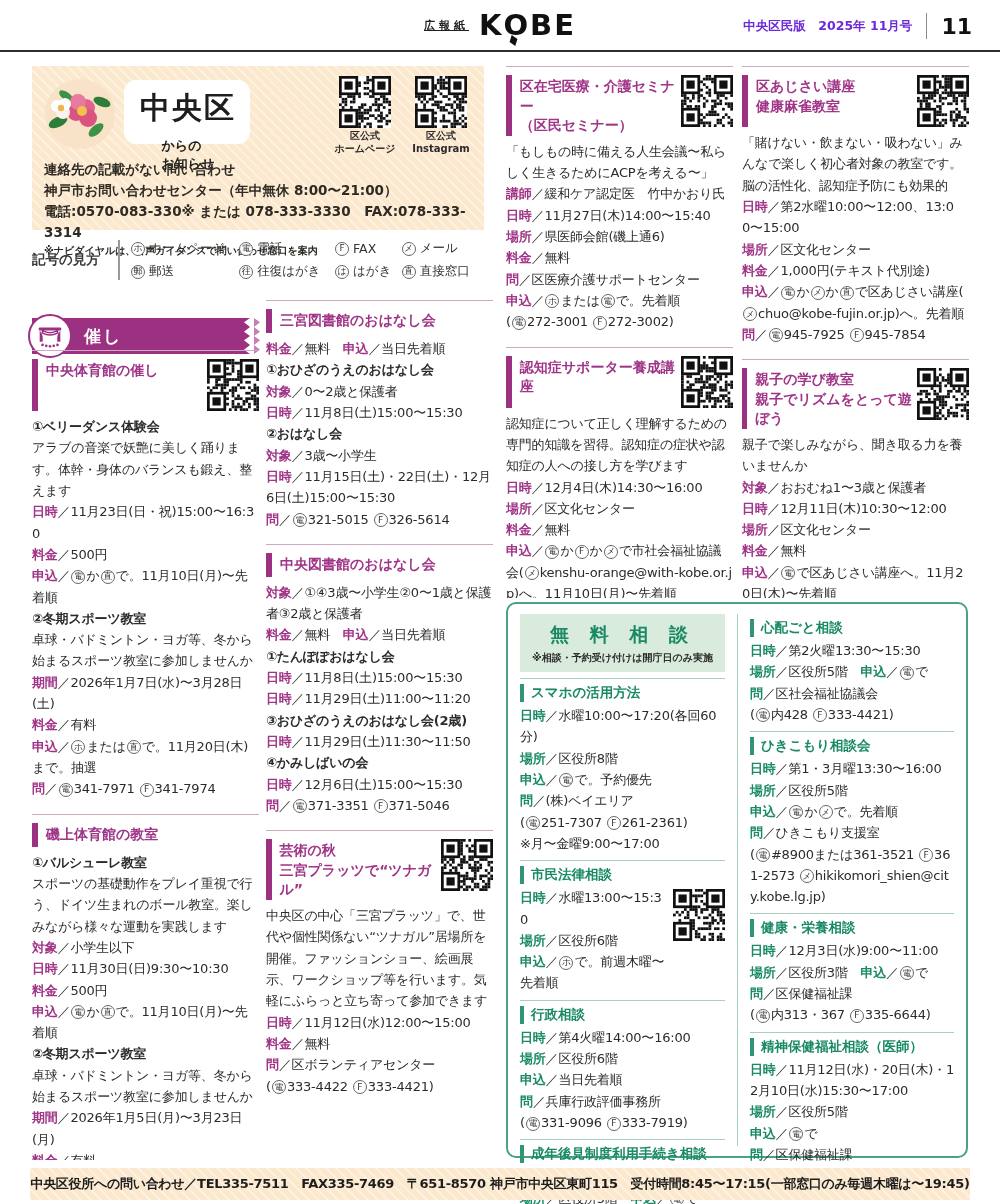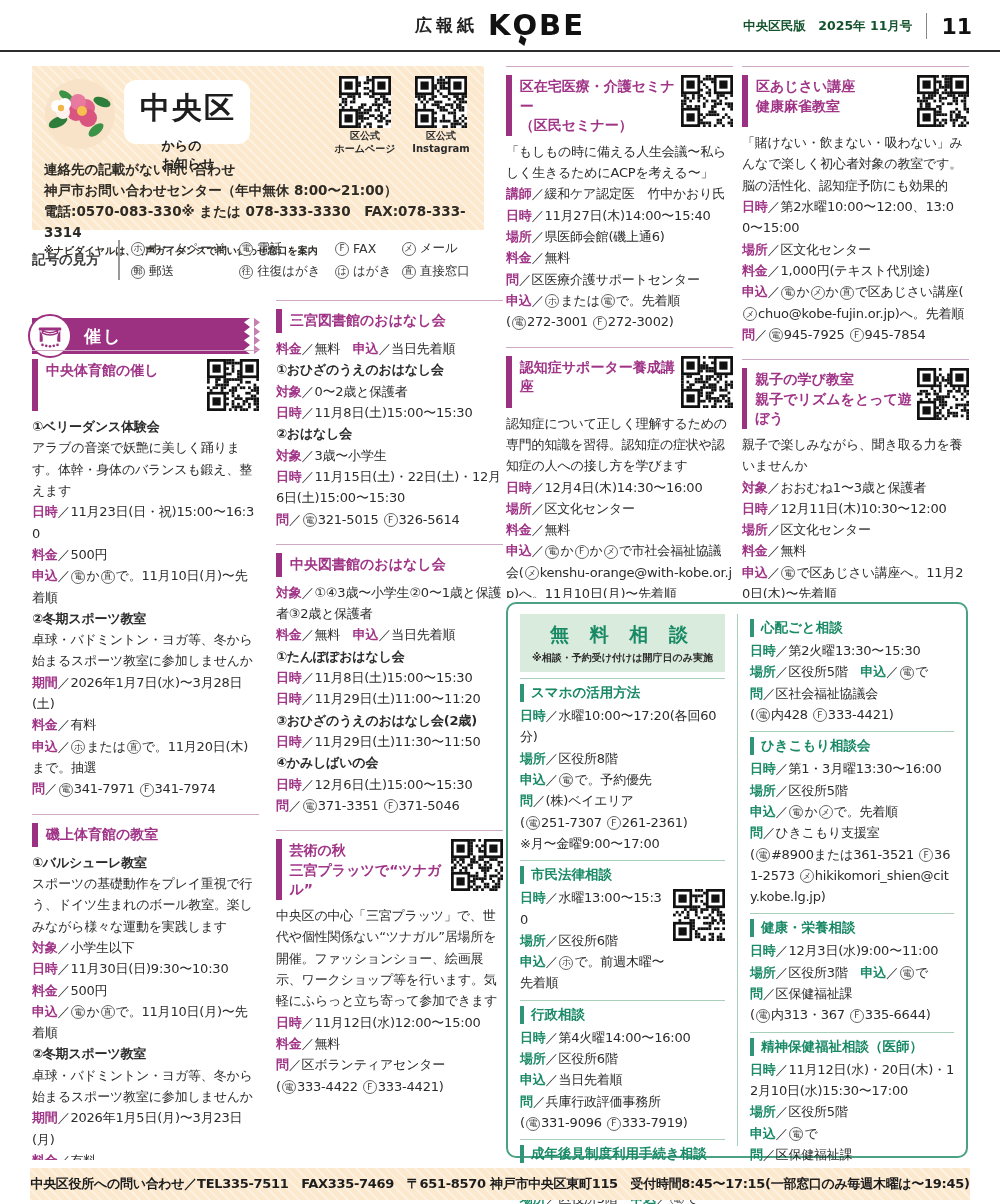--- a/index.html
+++ b/index.html
@@ -8,27 +8,27 @@
     --beige:#fbe8cd; --ink:#2b2b2b;
   }
   *{margin:0;padding:0;box-sizing:border-box;}
   html,body{background:#fff;}
   .page{position:relative;width:1000px;height:1204px;background:#fff;overflow:hidden;
     font-family:"DejaVu Sans","Liberation Sans",sans-serif;color:var(--ink);}
   
   .hdr{position:absolute;left:0;top:0;width:100%;height:52px;border-bottom:2px solid #2e2e2e;
     display:flex;align-items:center;justify-content:center;}
   .hdr-center{display:flex;align-items:center;gap:10px;}
-  .hdr-paper{font-size:17px;letter-spacing:4px;font-weight:bold;color:#222;}
+  .hdr-paper{font-size:11px;letter-spacing:4px;font-weight:bold;color:#222;text-decoration:underline;}
   .hdr-logo{font-size:29px;font-weight:900;letter-spacing:2px;color:#111;position:relative;}
   .hdr-logo .o{position:relative;display:inline-block;}
   .hdr-logo .o::after{content:"";position:absolute;left:7px;bottom:-2px;width:7px;height:7px;
     background:#111;transform:rotate(35deg) skew(18deg);}
   .hdr-right{position:absolute;right:28px;top:0;height:52px;display:flex;align-items:center;gap:14px;}
-  .hdr-edition{font-size:12.5px;font-weight:bold;color:#14532d;}
+  .hdr-edition{font-size:12.5px;font-weight:bold;color:#6d28d9;}
   .hdr-sep{width:1px;height:26px;background:#888;}
   .hdr-page{font-size:22px;font-weight:bold;color:#111;}
   
   .stripe-bg{background:var(--beige);
     background-image:repeating-linear-gradient(45deg,rgba(255,255,255,.4) 0 2px,rgba(255,255,255,0) 2px 7px);}
   .info{position:absolute;left:32px;top:66px;width:452px;height:164px;padding:10px 12px 8px 12px;}
   .info-top{display:flex;align-items:flex-start;}
   .flower{width:72px;height:72px;flex:0 0 auto;margin-top:2px;}
   .ward-box{background:#fff;border-radius:12px;margin-left:8px;padding:8px 14px 8px 16px;
     display:flex;align-items:center;gap:8px;height:64px;margin-top:4px;flex-direction:column;}
@@ -57,21 +57,21 @@
     clip-path:polygon(0 0,100% 0,calc(100% - 6px) 12%,100% 25%,calc(100% - 6px) 38%,100% 50%,calc(100% - 6px) 62%,100% 75%,calc(100% - 6px) 88%,100% 100%,0 100%);
     display:flex;align-items:center;}
   .ribbon-tail{position:absolute;left:222px;top:2px;width:6px;height:36px;background:#c77fb2;
     clip-path:polygon(0 0,100% 12%,0 25%,100% 38%,0 50%,100% 62%,0 75%,100% 88%,0 100%);}
   .ribbon-label{color:#fff;font-size:17px;font-weight:bold;letter-spacing:2px;margin-left:52px;}
   .ribbon-icon{position:absolute;left:-4px;top:-2px;width:44px;height:44px;background:#fff;
     border:2.5px solid var(--purple);border-radius:50%;display:flex;align-items:center;justify-content:center;}
   
   .col{position:absolute;width:227px;}
   #col1{left:32px;top:350px;height:810px;overflow:hidden;}
-  #col2{left:276px;top:300px;height:860px;overflow:hidden;}
+  #col2{left:266px;top:300px;height:860px;overflow:hidden;}
   #col3{left:506px;top:66px;height:532px;overflow:hidden;}
   #col4{left:742px;top:66px;height:532px;overflow:hidden;}
   .article{border-top:1px solid var(--purple-rule);padding-top:8px;margin-bottom:14px;}
   .a-head{display:flex;align-items:flex-start;}
   .a-bar{width:6px;align-self:stretch;background:var(--purple);margin-right:8px;min-height:24px;}
   .a-title{font-weight:bold;color:var(--purple-txt);font-size:14px;line-height:1.4;
     white-space:pre-line;padding-top:2px;}
   .a-head .qr{margin-left:auto;flex:0 0 auto;}
   .a-body{margin-top:5px;}
   .line{font-size:13px;line-height:1.64;color:var(--ink);word-break:break-all;letter-spacing:-.2px;}

